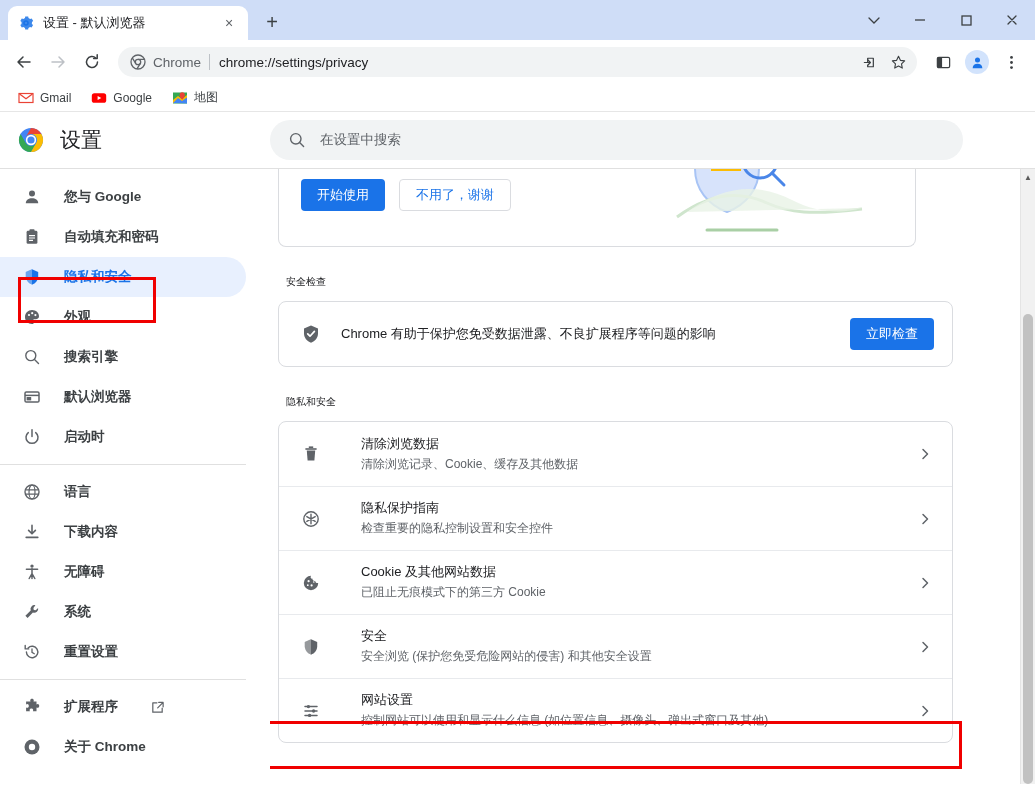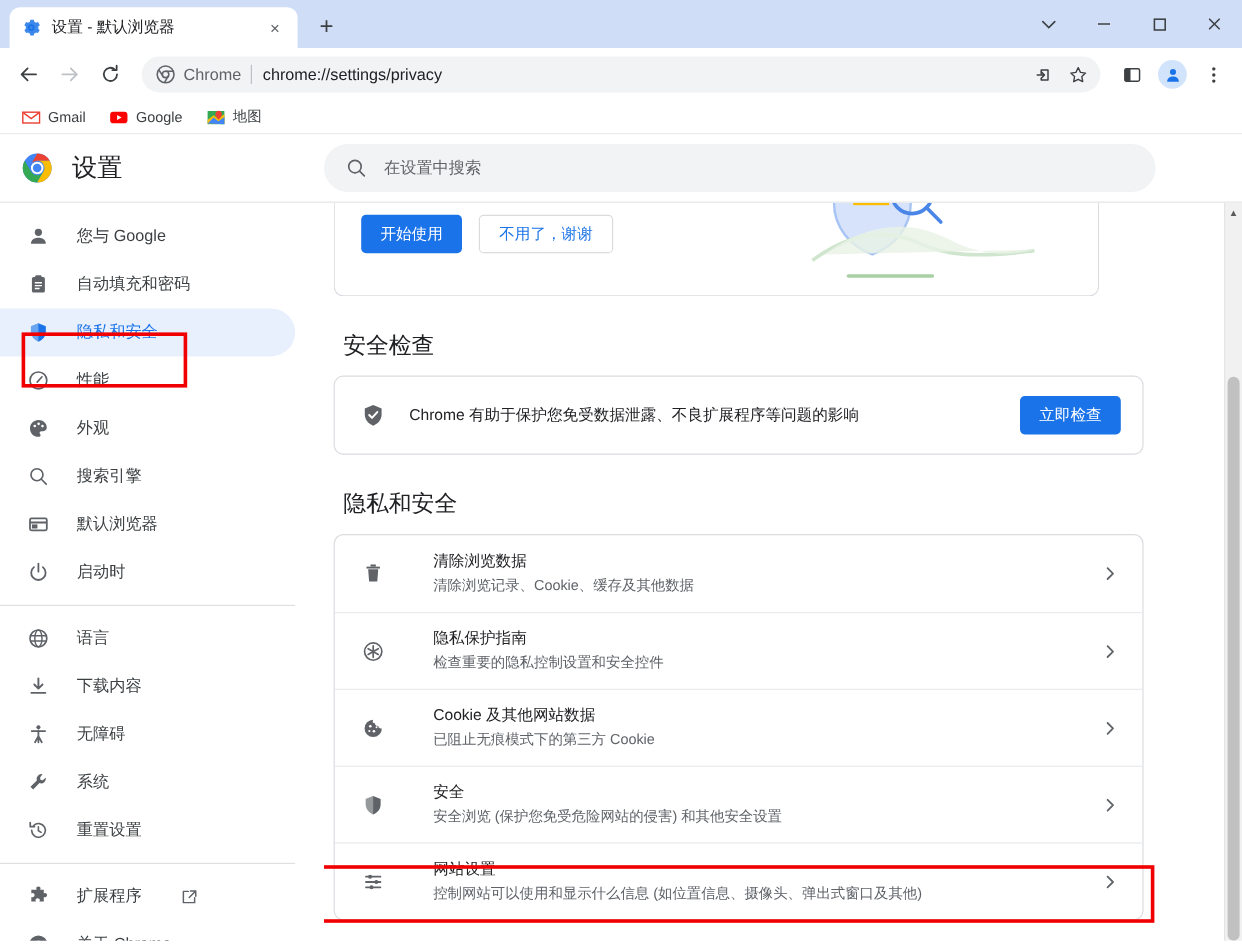--- a/index.html
+++ b/index.html
@@ -153,20 +153,21 @@
   }
   .nav-item {
     height: 40px;
     display: flex; align-items: center;
     gap: 22px;
     padding-left: 22px;
     margin-right: 24px;
     border-radius: 0 20px 20px 0;
     font-size: 13.5px; color: #3c4043;
     position: relative;
+    font-weight: bold;
   }
   .nav-item.active { background: #e8f0fe; color: #1a73e8; }
   .nav-item.active .nav-ico { color: #1a73e8; }
   .nav-ico {
     width: 20px; height: 20px; flex: none;
     display: flex; align-items: center; justify-content: center;
     color: #5f6368;
   }
   .nav-label { white-space: nowrap; }
   .nav-ext-ico { margin-left: 10px; width: 15px; height: 15px; color: #5f6368; }
@@ -209,21 +210,21 @@
   .btn-outline {
     background: #fff; color: #1a73e8;
     border: 1px solid #dadce0; border-radius: 4px;
     height: 32px; padding: 0 16px;
     font-size: 13px; font-family: inherit;
     display: flex; align-items: center;
   }
   .promo-art { position: absolute; right: 48px; top: -52px; }
 
   .section-title {
-    font-size: 19px; color: #202124;
+    font-size: 10px; color: #202124;
     margin: 28px 16px 12px 8px;
   }
   .panel {
     margin-right: 67px;
     border: 1px solid #dadce0;
     border-radius: 8px;
     background: #fff;
     overflow: hidden;
   }
   .sc-row {
@@ -469,29 +470,20 @@
     <div class="nav-item active">
       <span class="nav-ico">
         <svg width="18" height="18" viewBox="0 0 18 18">
             <path d="M9 1.3l6.2 2.6v4.4c0 4-2.6 7.2-6.2 8.4-3.6-1.2-6.2-4.4-6.2-8.4V3.9z" fill="currentColor"></path>
             <path d="M9 1.3v16.4c-3.6-1.2-6.2-4.4-6.2-8.4V3.9z" fill="#fff" opacity=".35"></path>
           </svg>
       </span>
       <span class="nav-label">隐私和安全</span>
     </div>
 
-    <div class="nav-item">
-      <span class="nav-ico">
-        <svg width="18" height="18" viewBox="0 0 18 18">
-            <circle cx="9" cy="9" r="7" stroke="currentColor" stroke-width="1.4" fill="none"></circle>
-            <path d="M12 6L8 10.4" stroke="currentColor" stroke-width="1.4" stroke-linecap="round"></path>
-          </svg>
-      </span>
-      <span class="nav-label">性能</span>
-    </div>
 
     <div class="nav-item">
       <span class="nav-ico">
         <svg width="18" height="18" viewBox="0 0 18 18">
             <path d="M9 2c4 0 7 2.8 7 6.3 0 2.2-1.8 3-3.2 3h-1.3c-.9 0-1.5.6-1.5 1.4 0 .4.2.7.4 1 .2.3.4.6.4 1 0 .8-.7 1.3-1.8 1.3C5 16 2 12.9 2 9c0-3.9 3.1-7 7-7z" fill="currentColor"></path>
             <circle cx="6" cy="7" r="1.1" fill="#fff"></circle>
             <circle cx="9.2" cy="5.2" r="1.1" fill="#fff"></circle>
             <circle cx="12.4" cy="7.1" r="1.1" fill="#fff"></circle>
           </svg>
       </span>

